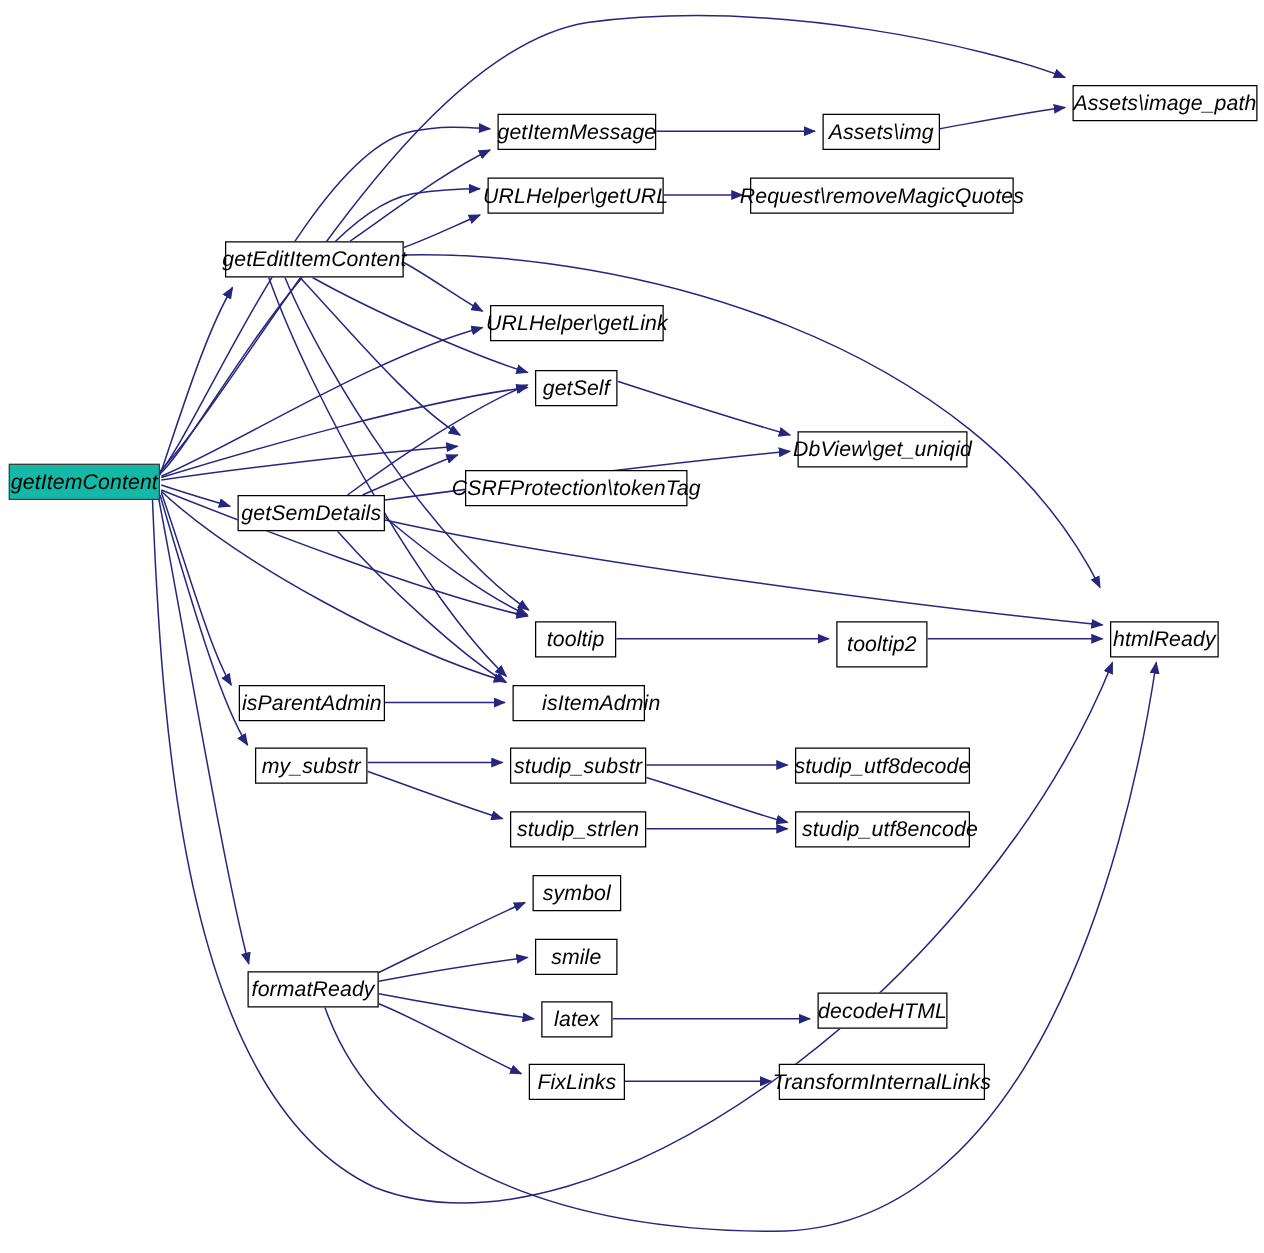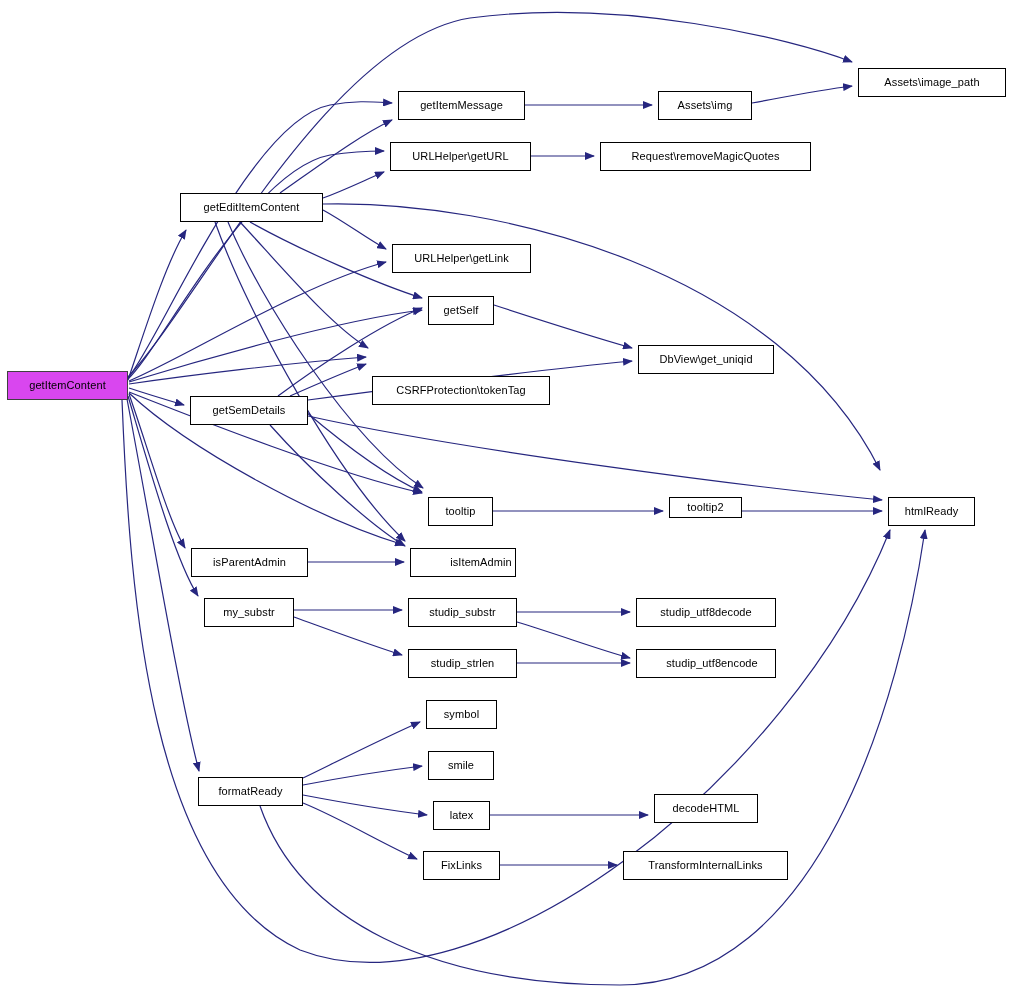--- a/index.html
+++ b/index.html
@@ -22,30 +22,31 @@
     width: 1011px;
     height: 1002px;
     pointer-events: none;
   }
   .gnode {
     position: absolute;
     box-sizing: border-box;
     border: 1px solid #000000;
     background: #ffffff;
     color: #000000;
-    font-size: 11px;
+    font-size: 17px;
     line-height: 1;
     display: flex;
     align-items: center;
     justify-content: center;
     white-space: nowrap;
     letter-spacing: 0.1px;
+    font-style: italic;
   }
   .gnode.highlight {
-    background: #d946ef;
+    background: #14b8a6;
     border: 1px solid #404040;
   }
 </style>
 </head>
 <body>
 
 <div id="graph-root">
 
   <svg id="edge-layer" viewBox="0 0 1011 1002" xmlns="http://www.w3.org/2000/svg">
     <defs>
@@ -120,21 +121,21 @@
       <div class="gnode" style="left: 408px; top: 598px; width: 109px; height: 29px;">studip_substr</div>
       <div class="gnode" style="left: 408px; top: 649px; width: 109px; height: 29px;">studip_strlen</div>
       <div class="gnode" style="left: 198px; top: 777px; width: 105px; height: 29px;">formatReady</div>
       <div class="gnode" style="left: 426px; top: 700px; width: 71px; height: 29px;">symbol</div>
       <div class="gnode" style="left: 428px; top: 751px; width: 66px; height: 29px;">smile</div>
       <div class="gnode" style="left: 433px; top: 801px; width: 57px; height: 29px;">latex</div>
       <div class="gnode" style="left: 423px; top: 851px; width: 77px; height: 29px;">FixLinks</div>
       <div class="gnode" style="left: 658px; top: 91px; width: 94px; height: 29px;">Assets\img</div>
       <div class="gnode" style="left: 600px; top: 142px; width: 211px; height: 29px;">Request\removeMagicQuotes</div>
       <div class="gnode" style="left: 638px; top: 345px; width: 136px; height: 29px;">DbView\get_uniqid</div>
-      <div class="gnode" style="left: 669px; top: 497px; width: 73px; height: 21px;">tooltip2</div>
+      <div class="gnode" style="left: 669px; top: 497px; width: 73px; height: 37px;">tooltip2</div>
       <div class="gnode" style="left: 636px; top: 598px; width: 140px; height: 29px;">studip_utf8decode</div>
       <div class="gnode" style="left: 636px; top: 649px; width: 140px; height: 29px; padding-left: 12px;">studip_utf8encode</div>
       <div class="gnode" style="left: 654px; top: 794px; width: 104px; height: 29px;">decodeHTML</div>
       <div class="gnode" style="left: 623px; top: 851px; width: 165px; height: 29px;">TransformInternalLinks</div>
       <div class="gnode" style="left: 858px; top: 68px; width: 148px; height: 29px;">Assets\image_path</div>
       <div class="gnode" style="left: 888px; top: 497px; width: 87px; height: 29px;">htmlReady</div>
     </div>
 
 </div>
 

